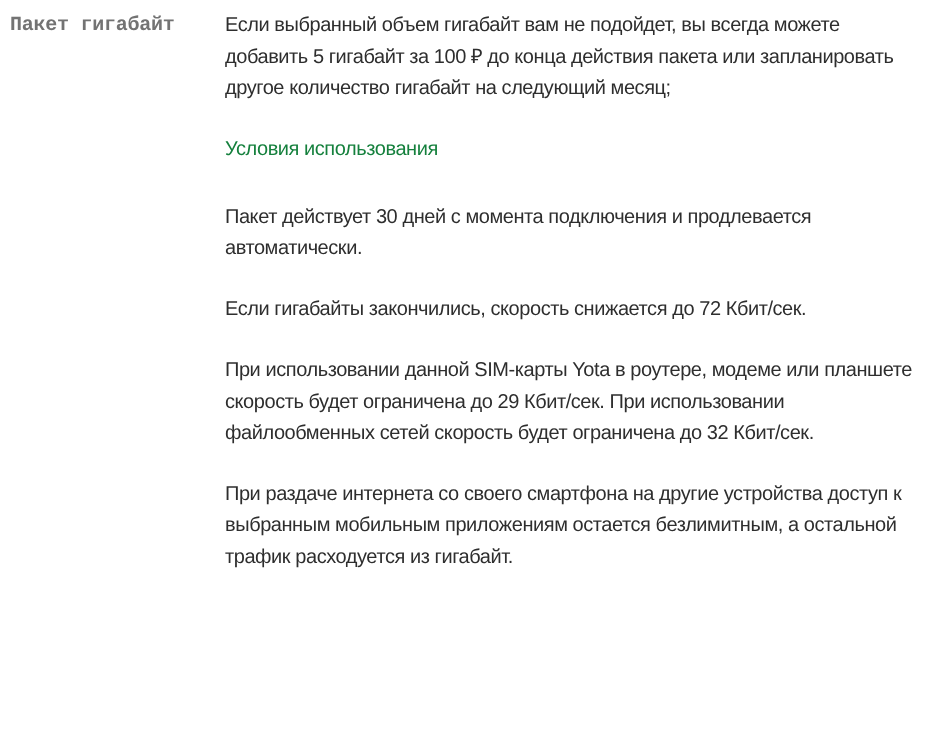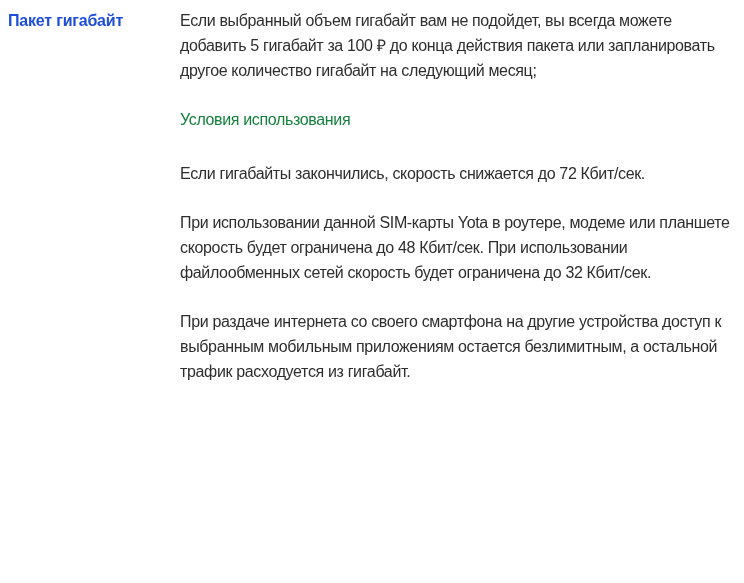--- a/index.html
+++ b/index.html
@@ -21,22 +21,23 @@
     padding: 8px 8px 0 8px;
   }
   .label-col {
     width: 172px;
     flex-shrink: 0;
   }
   .row-label {
     font-size: 16px;
     font-weight: bold;
     letter-spacing: -0.2px;
-    color: #1d4ed8;
+    color: #737373;
     line-height: 25px;
+    font-family: Liberation Mono, monospace;
   }
   .content-col {
     width: 556px;
     font-size: 16px;
     line-height: 25px;
     letter-spacing: -0.35px;
     color: #2e2e2e;
   }
   .content-col p {
     margin: 0 0 24px 0;
@@ -52,17 +53,18 @@
 </head>
 <body>
 
 <div class="section-row">
   <div class="label-col">
     <div class="row-label">Пакет гигабайт</div>
   </div>
   <div class="content-col">
     <p>Если выбранный объем гигабайт вам не подойдет, вы всегда можете добавить 5 гигабайт за 100 ₽ до конца действия пакета или запланировать другое количество гигабайт на следующий месяц;</p>
     <h3 class="muted-heading">Условия использования</h3>
+    <p>Пакет действует 30 дней с момента подключения и продлевается автоматически.</p>
     <p>Если гигабайты закончились, скорость снижается до 72 Кбит/сек.</p>
-    <p>При использовании данной SIM-карты Yota в роутере, модеме или планшете скорость будет ограничена до 48 Кбит/сек. При использовании файлообменных сетей скорость будет ограничена до 32 Кбит/сек.</p>
+    <p>При использовании данной SIM-карты Yota в роутере, модеме или планшете скорость будет ограничена до 29 Кбит/сек. При использовании файлообменных сетей скорость будет ограничена до 32 Кбит/сек.</p>
     <p>При раздаче интернета со своего смартфона на другие устройства доступ к выбранным мобильным приложениям остается безлимитным, а остальной трафик расходуется из гигабайт.</p>
   </div>
 </div>
 
 </body></html>

